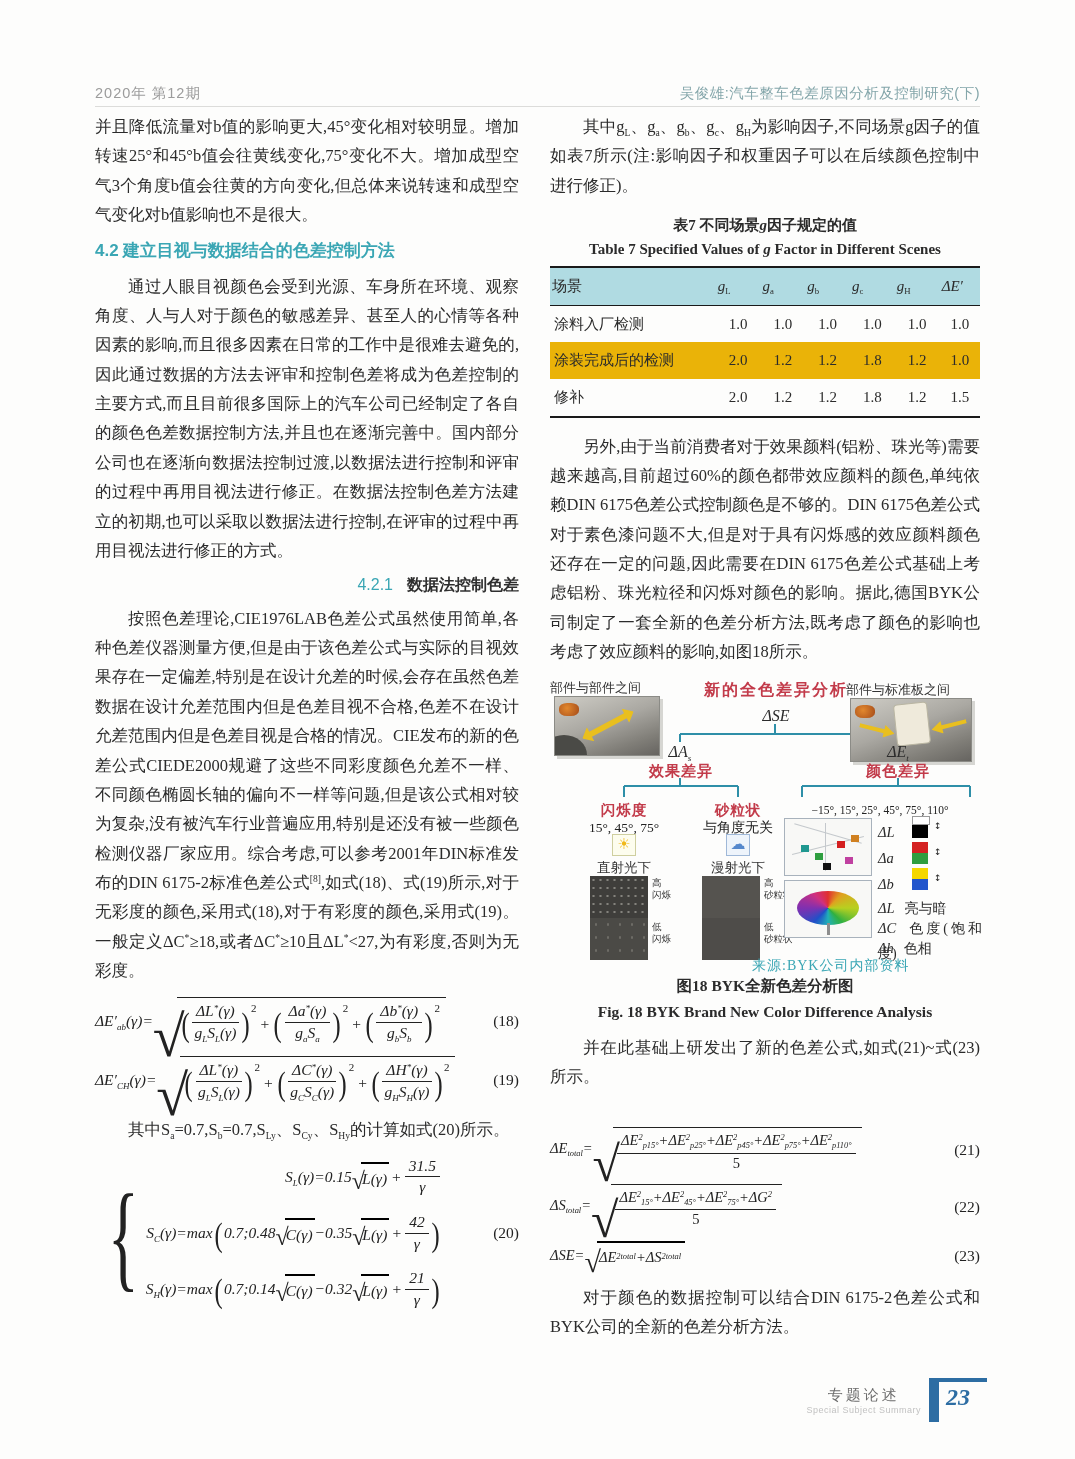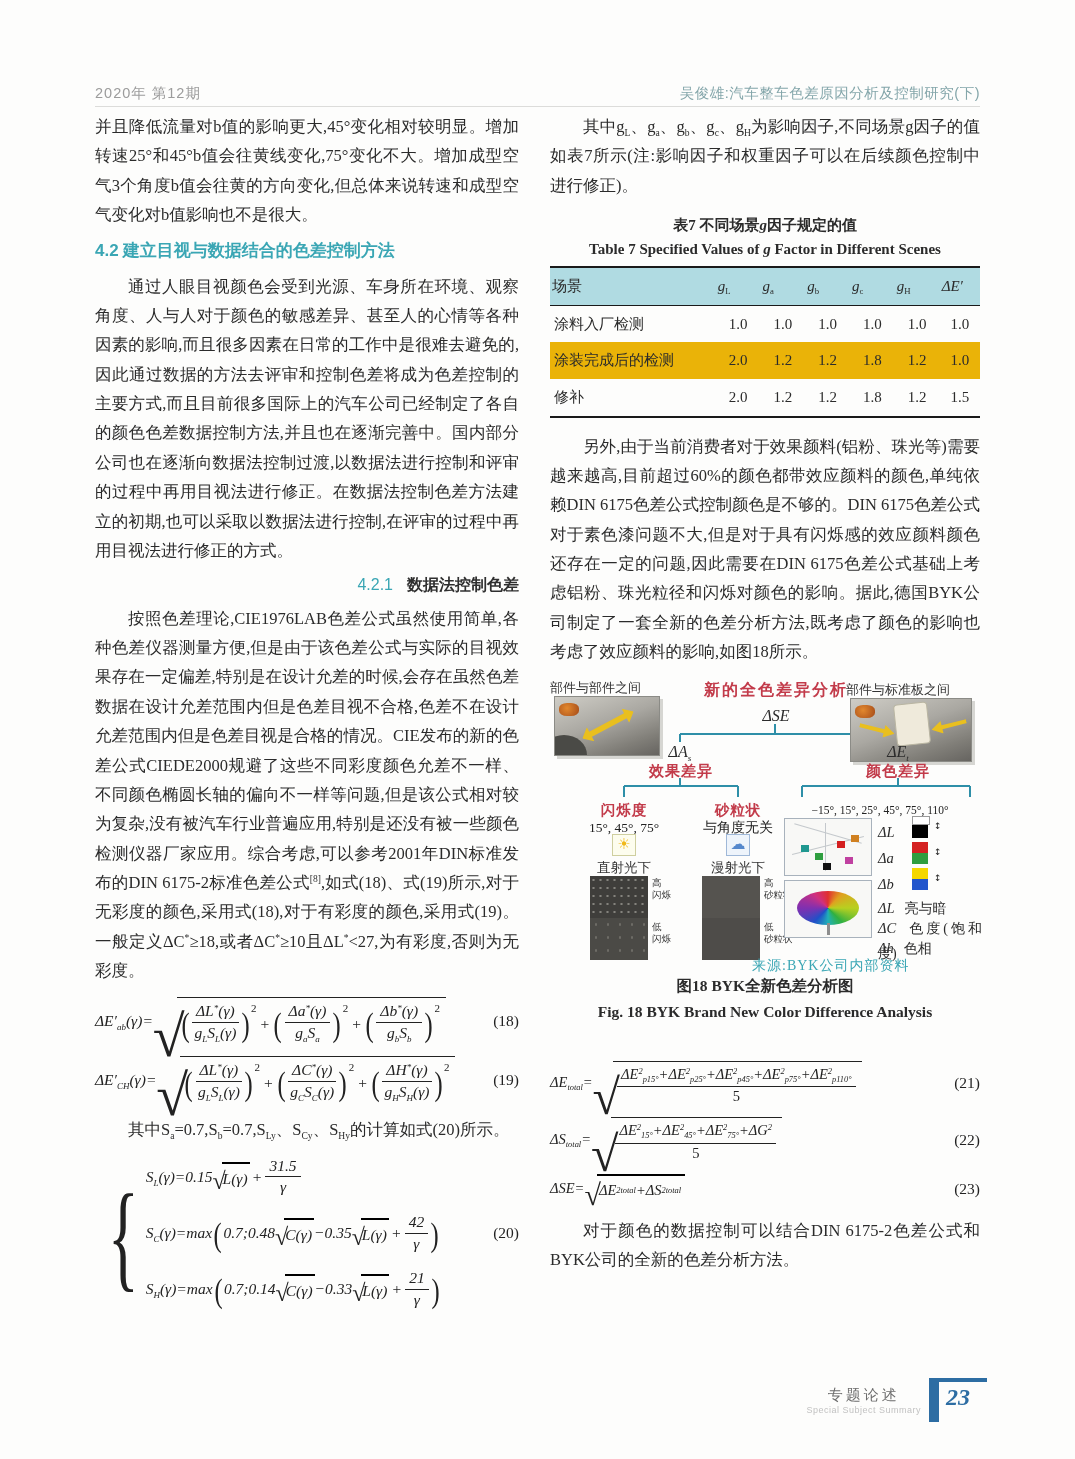--- a/index.html
+++ b/index.html
@@ -42,21 +42,21 @@
   .rad-sm{font-size:24px;position:relative;top:4px;margin-right:-4px;}
   .sq-c{border-top:1.6px solid #222;display:inline-flex;align-items:center;padding:4px 5px 0 3px;}
   .sq-c-sm{border-top:2px solid #000000;display:inline-flex;align-items:center;padding:1px 2px 0 1px;}
   .bigp{font-style:normal;font-weight:300;font-size:34px;line-height:0;display:inline-block;
         transform:scaleX(.72);position:relative;top:2px;}
   .sq2{font-style:normal;font-size:11px;position:relative;top:-15px;margin:0 1px 0 0;}
   .op{margin:0 3px;font-style:normal;}
   .brace{font-style:normal;font-weight:200;font-size:118px;line-height:0;display:inline-block;
          transform:scaleX(.55);position:relative;top:4px;margin-right:-6px;}
   .sysrows{display:flex;flex-direction:column;gap:16px;}
-  .sysrow{display:flex;align-items:center;}
+  .sysrow{display:flex;align-items:center;justify-content:flex-end;}
   
   .tbl-cap{ text-align:center;font-weight:bold;font-size:15px;margin:14px 0 2px;line-height:1.5;}
   .tbl-cap-en{text-align:center;font-weight:bold;font-size:15px;margin:0 0 6px;line-height:1.4;}
   table.t7{width:100%;border-collapse:collapse;font-size:15px;
            border-top:2px solid #1a1a1a;border-bottom:2px solid #1a1a1a;}
   table.t7 th{background:#b0dbe2;font-weight:normal;padding:5px 2px;border-bottom:1px solid #1a1a1a;}
   table.t7 td{padding:5px 2px;text-align:center;}
   table.t7 td.scene{text-align:left;padding-left:4px;}
   table.t7 tr.hl td{background:#eab308;}
   table.t7 .gtok span{font-style:italic;}
@@ -254,21 +254,21 @@
           <span class="sysrow">
             <span class="tok lhs"><span>S</span><sub>H</sub><span>(γ)=max</span></span>
             <span class="bigp">(</span>
             <span class="tok lhs"><span>0.7;0.14</span></span>
             <span class="sqrt">
                 <span class="rad rad-sm">√</span>
                 <span class="sq-c-sm tok">
                   <span>C(γ)</span>
                 </span>
               </span>
-            <span class="tok lhs"><span>−0.33</span></span>
+            <span class="tok lhs"><span>−0.32</span></span>
             <span class="sqrt">
                 <span class="rad rad-sm">√</span>
                 <span class="sq-c-sm tok">
                   <span>L(γ)</span>
                 </span>
               </span>
             <span class="op">+</span>
             <span class="frac">
                 <span class="fn">21</span>
                 <span class="fd">γ</span>
@@ -441,20 +441,21 @@
       <div class="abs meaning" style="left:328px;top:260px">
         <span class="axis-sym tok"><span>Δh</span></span><span>色相</span>
       </div>
 
       <div class="abs src" style="left:202px;top:278px">来源:BYK公司内部资料</div>
     </div>
 
     <div class="fig-cap">图18  BYK全新色差分析图</div>
     <div class="fig-cap" style="margin-bottom:8px">Fig. 18  BYK Brand New Color Difference Analysis</div>
 
+    <p class="body-text ind">并在此基础上研发出了新的色差公式,如式(21)~式(23)所示。</p>
 
     <div class="eq" style="margin-top:36px">
       <div class="eq-body" style="font-size:14.5px">
         <span class="tok lhs"><span>ΔE</span><sub>total</sub><span>=</span></span>
         <span class="sqrt">
           <span class="rad rad-md">√</span>
           <span class="sq-c" style="border-top-width:1.2px">
             <span class="frac">
               <span class="fn tok"><span>ΔE</span><sup>2</sup><sub>p15°</sub><span>+ΔE</span><sup>2</sup><sub>p25°</sub><span>+ΔE</span><sup>2</sup><sub>p45°</sub><span>+ΔE</span><sup>2</sup><sub>p75°</sub><span>+ΔE</span><sup>2</sup><sub>p110°</sub></span>
               <span class="fd" style="font-style:normal">5</span>

